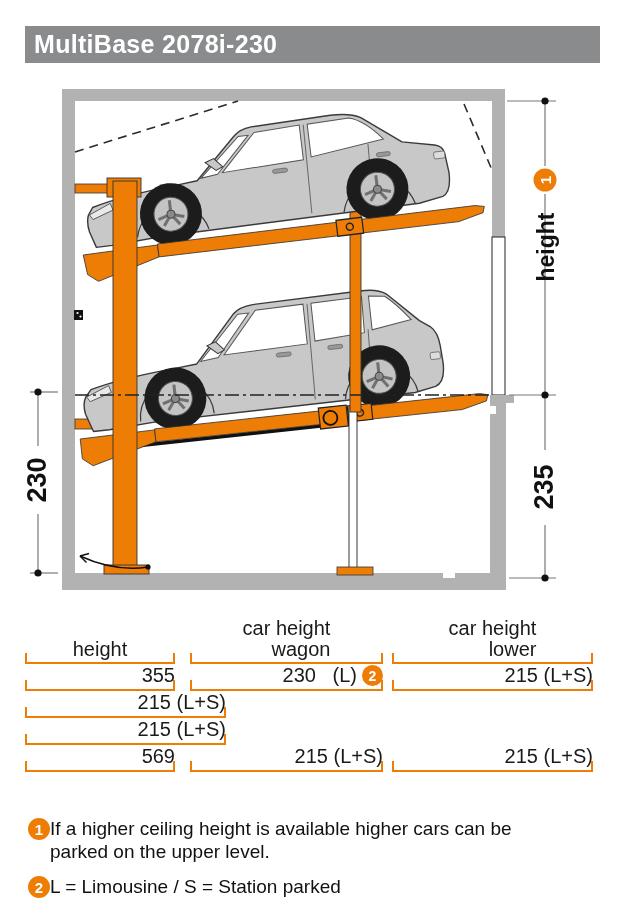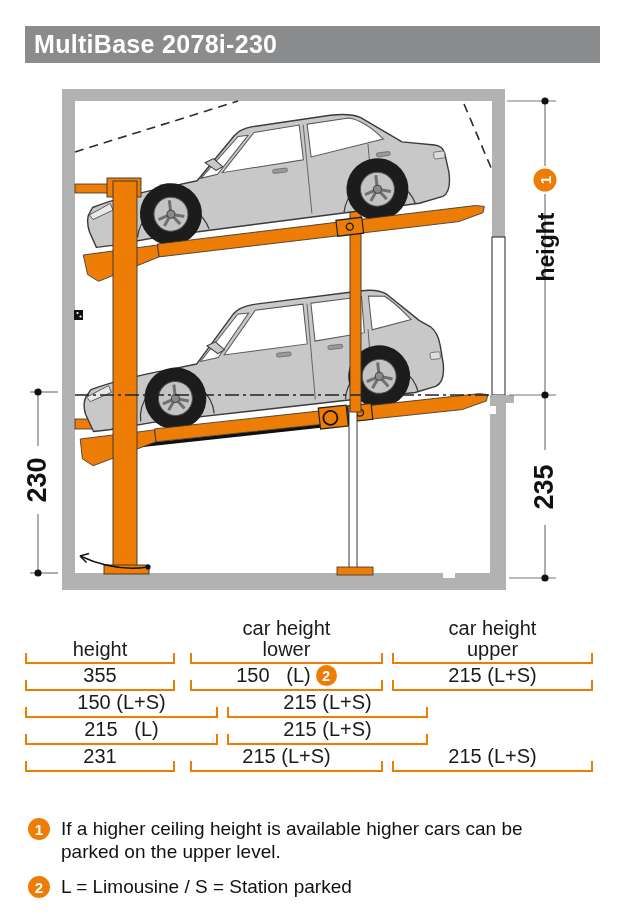--- a/index.html
+++ b/index.html
@@ -19,34 +19,34 @@
   .spec-table{position:absolute;left:25px;top:614px;width:568px;font-size:20px;color:#1a1a1a;}
   .trow{display:flex;}
   .cell{position:relative;border-bottom:2px solid #ee7d05;display:flex;
     align-items:flex-end;justify-content:center;box-sizing:border-box;padding-bottom:2px;}
   .cell::before,.cell::after{content:"";position:absolute;bottom:0;width:2px;height:9px;background:#ee7d05;}
   .cell::before{left:0;} .cell::after{right:0;}
   .c1{width:150px;margin-right:15px;}
   .c2{width:193px;margin-right:9px;}
   .c3{width:201px;}
   .hrow .cell{height:50px;}
-  .drow .cell{height:27px;}
-  .hstack{text-align:center;line-height:21px;}
+  .drow .cell{height:27px;justify-content:flex-end;}
+  .hstack{text-align:right;line-height:21px;}
   .val{white-space:pre;}
   .mini-circle{display:inline-flex;width:21px;height:21px;border-radius:50%;
     background:#ee7d05;color:#fff;font-size:14px;font-weight:bold;
     align-items:center;justify-content:center;margin-left:5px;transform:translateY(-1px);}
 
   
   .footnotes{position:absolute;left:28px;top:817px;width:560px;}
   .fnote{display:flex;align-items:flex-start;margin-bottom:12px;}
   .fnote .fcircle{flex:0 0 auto;width:22px;height:22px;border-radius:50%;
     background:#ee7d05;color:#fff;font-size:15px;font-weight:bold;
     display:flex;align-items:center;justify-content:center;margin-top:1px;}
-  .fnote .ftext{margin-left:11px;font-size:19px;line-height:23px;color:#111;width:505px;}
+  .fnote .ftext{font-size:19px;line-height:23px;color:#111;width:505px;}
 </style>
 </head>
 <body>
 
 <div id="stage">
 
   <div class="titlebar">
     <h1>MultiBase 2078i-230</h1>
   </div>
 
@@ -234,65 +234,59 @@
   </svg>
 
   <div class="spec-table">
     <div class="trow hrow">
       <div class="cell c1">
         <div class="hstack">height</div>
       </div>
       <div class="cell c2">
         <div class="hstack">
             <div>car height</div>
+            <div>wagon</div>
+          </div>
+      </div>
+      <div class="cell c3">
+        <div class="hstack">
+            <div>car height</div>
             <div>lower</div>
           </div>
       </div>
-      <div class="cell c3">
-        <div class="hstack">
-            <div>car height</div>
-            <div>upper</div>
-          </div>
-      </div>
     </div>
 
     <div class="trow drow">
       <div class="cell c1">
           <span class="val">355</span>
         </div>
       <div class="cell c2">
-        <span class="val">150   (L)</span>
+        <span class="val">230   (L)</span>
         <span class="mini-circle">2</span>
       </div>
       <div class="cell c3">
           <span class="val">215 (L+S)</span>
         </div>
     </div>
 
     <div class="trow drow">
-      <div class="cell c2">
-          <span class="val">150 (L+S)</span>
-        </div>
       <div class="cell c3">
           <span class="val">215 (L+S)</span>
         </div>
     </div>
 
     <div class="trow drow">
-      <div class="cell c2">
-          <span class="val">215   (L)</span>
-        </div>
       <div class="cell c3">
           <span class="val">215 (L+S)</span>
         </div>
     </div>
 
     <div class="trow drow">
       <div class="cell c1">
-          <span class="val">231</span>
+          <span class="val">569</span>
         </div>
       <div class="cell c2">
           <span class="val">215 (L+S)</span>
         </div>
       <div class="cell c3">
           <span class="val">215 (L+S)</span>
         </div>
     </div>
   </div>
 

